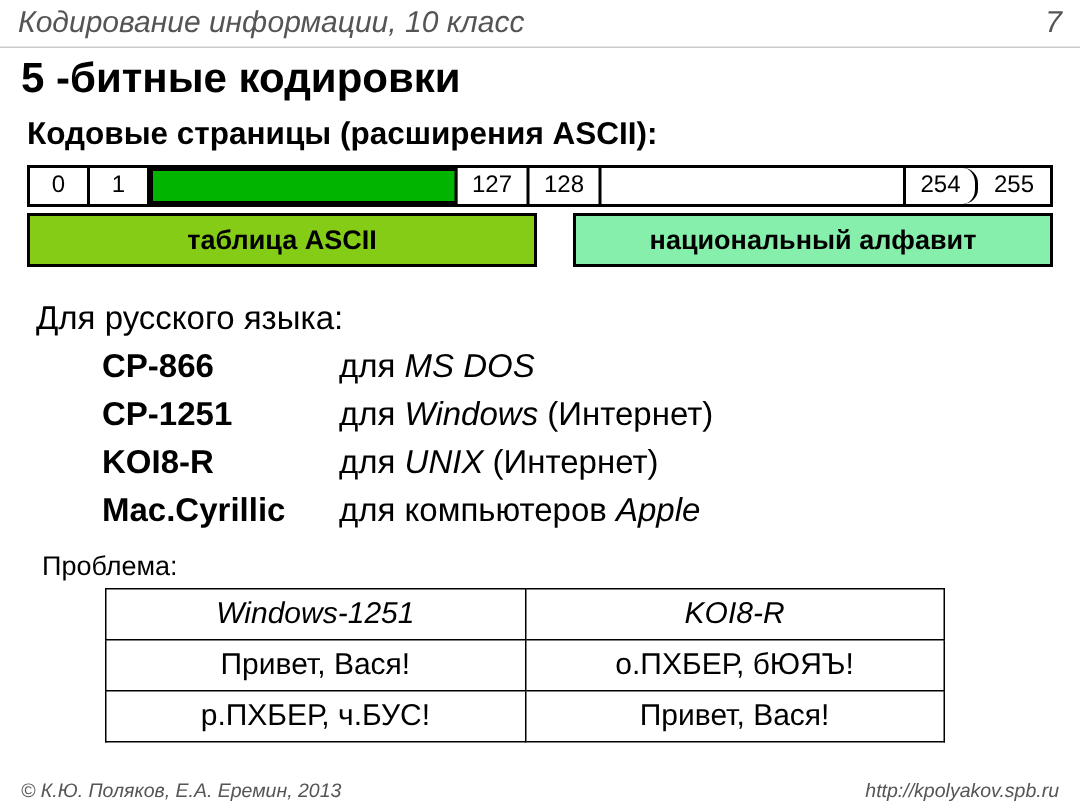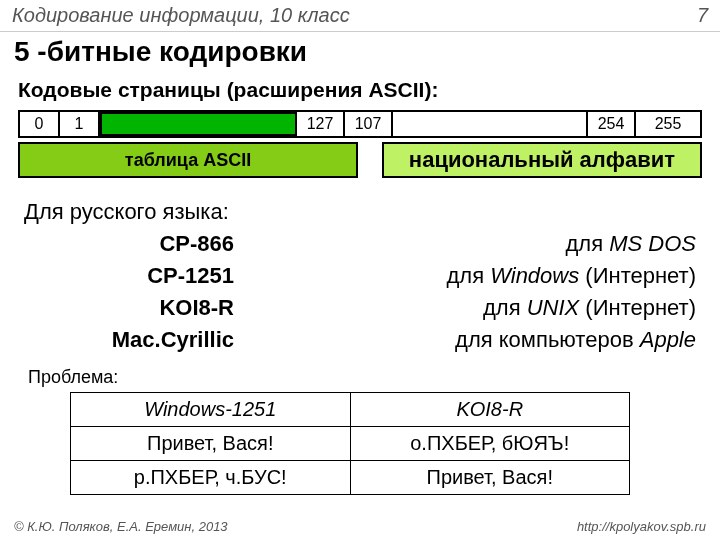--- a/index.html
+++ b/index.html
@@ -47,22 +47,22 @@
     justify-content: center;
     font-size: 16px;
   }
   .cell:last-child { border-right: none; }
   .c0 { width: 40px; }
   .c1 { width: 40px; }
   .cgap1 { flex: 1; background: #00b400; border: 2px solid #000;}
   .c127 { width: 48px; }
   .c128 { width: 48px; }
   .cgap2 { flex: 1; }
-  .c254 { width: 48px; }
-  .c255 { width: 64px; }
+  .c254 { width: 48px; border-radius: 10px; }
+  .c255 { width: 48px; }
   .label-row {
     position: relative;
     height: 40px;
     margin-top: 4px;
   }
   .green-label {
     position: absolute;
     left: 0;
     width: 340px;
     background: #84cc16;
@@ -71,40 +71,39 @@
     display: flex;
     align-items: center;
     justify-content: center;
     font-size: 18px;
     font-weight: bold;
   }
   .white-label {
     position: absolute;
     right: 0;
     width: 320px;
-    background: #bef264;
+    background: #86efac;
     border: 2px solid #000;
     height: 36px;
     display: flex;
     align-items: center;
     justify-content: center;
-    font-size: 22px;
+    font-size: 18px;
     font-weight: bold;
   }
   .body-text {
     padding: 6px 24px;
     font-size: 22px;
     line-height: 1.45;
   }
   .cp-table {
     display: grid;
     grid-template-columns: 150px auto;
-    column-gap: 24px;
-    margin-left: 60px;
-    text-align: right;
+    column-gap: 8px;
+    margin-left: 44px;
   }
   .cp-name { font-weight: bold; }
   .cp-for { }
   .cp-for i { font-style: italic; }
   .problem-label {
     font-size: 18px;
     padding: 6px 28px 4px;
   }
   .problem-table {
     margin: 0 70px;
@@ -143,21 +142,21 @@
 
 <div class="title">5 -битные кодировки</div>
 <div class="subtitle">Кодовые страницы (расширения ASCII):</div>
 
 <div class="range-diagram">
   <div class="range-row">
     <div class="cell c0">0</div>
     <div class="cell c1">1</div>
     <div class="cell cgap1"></div>
     <div class="cell c127">127</div>
-    <div class="cell c128">107</div>
+    <div class="cell c128">128</div>
     <div class="cell cgap2"></div>
     <div class="cell c254">254</div>
     <div class="cell c255">255</div>
   </div>
   <div class="label-row">
     <div class="green-label">таблица ASCII</div>
     <div class="white-label">национальный алфавит</div>
   </div>
 </div>
 

